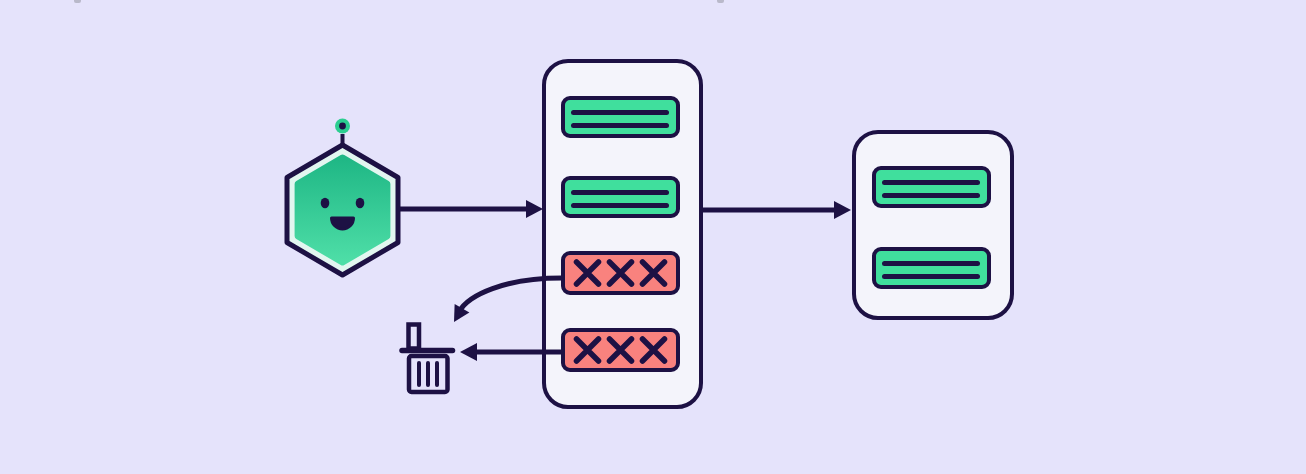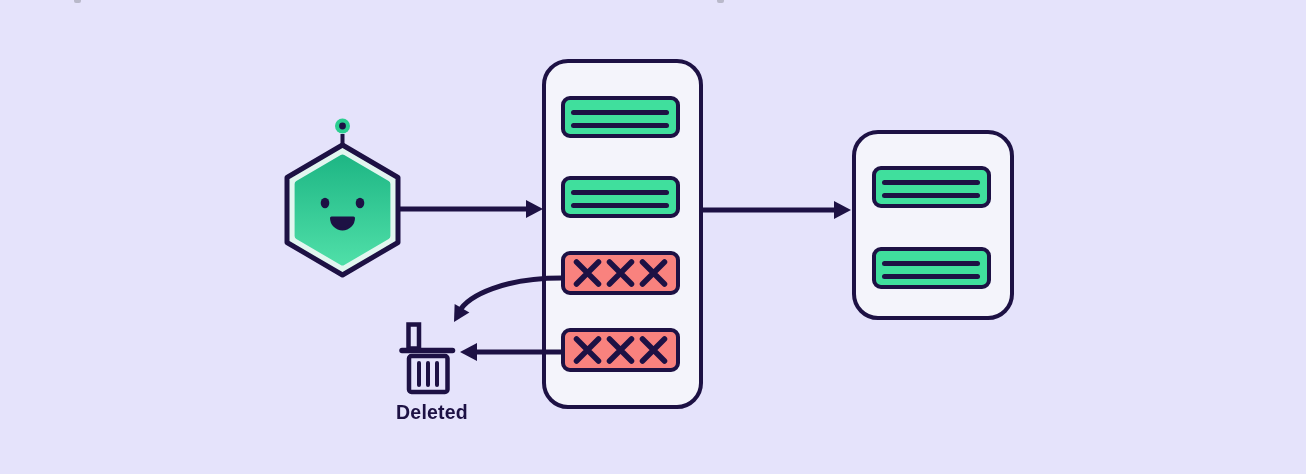--- a/index.html
+++ b/index.html
@@ -164,15 +164,14 @@
       <line x1="402" y1="350.5" x2="452.5" y2="350.5" class="ink-stroke" stroke-width="5.5" stroke-linecap="round"></line>
       <rect x="409" y="356" width="38.5" height="36" rx="2.5" class="no-fill ink-stroke" stroke-width="4.5"></rect>
       <g class="ink-stroke" stroke-width="4" stroke-linecap="round">
         <line x1="419" y1="363" x2="419" y2="385"></line>
         <line x1="428" y1="363" x2="428" y2="385"></line>
         <line x1="437" y1="363" x2="437" y2="385"></line>
       </g>
     </g>
   </svg>
 
-  <div class="deleted-label">Deleted</div>
 
 </div>
 
 </body></html>

